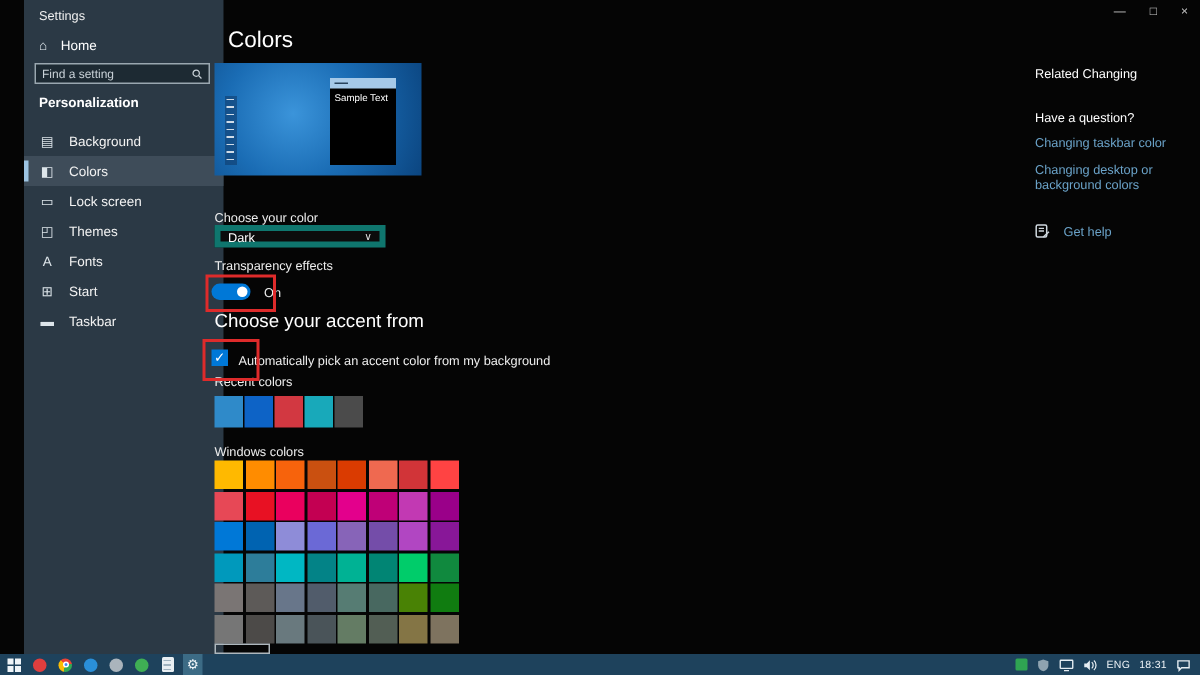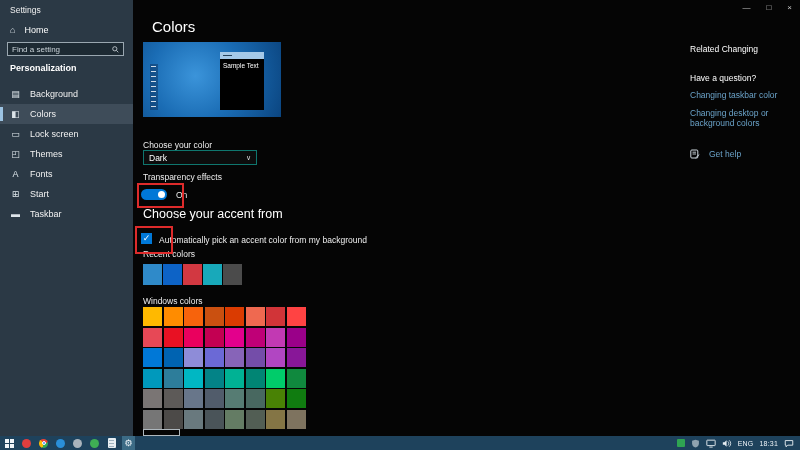--- a/index.html
+++ b/index.html
@@ -6,21 +6,21 @@
   body { background:#333; }
   .screen { position:relative; width:800px; height:450px; background:#050505; overflow:hidden;
             font-family:"Liberation Sans","DejaVu Sans",sans-serif; color:#fff; }
 
   
   .app-title { position:absolute; left:10px; top:5px; font-size:8.5px; color:#f0f0f0; }
   .win-controls { position:absolute; right:8px; top:3px; display:flex; gap:16px; font-size:8px; color:#c8c8c8; }
   .win-controls span { cursor:default; }
 
   
-  .sidebar { position:absolute; left:0; top:0; width:133px; height:436px; background:#2b3945; }
+  .sidebar { position:absolute; left:16px; top:0; width:133px; height:436px; background:#2b3945; }
   .home-row { position:absolute; left:10px; top:25px; display:flex; align-items:center; gap:9px; font-size:9px; }
   .home-glyph { font-size:9px; color:#e3eaef; }
   .searchbox { position:absolute; left:7px; top:42px; width:117px; height:14px; border:1px solid #9aa7b0;
                background:#1d2a33; display:flex; align-items:center; justify-content:space-between;
                padding:0 4px; font-size:8px; color:#c9d2d8; }
   .mag { width:7px; height:7px; }
   .section-title { position:absolute; left:10px; top:63px; font-size:9px; font-weight:bold; }
   .nav { position:absolute; left:0; top:84px; width:133px; }
   .nav-item { position:relative; height:20px; display:flex; align-items:center; padding-left:10px; gap:9px;
               font-size:9px; color:#f2f2f2; cursor:default; }
@@ -42,21 +42,21 @@
   .pv-grid { position:absolute; left:0; right:0; top:26px; bottom:0;
              background-image:linear-gradient(rgba(255,255,255,.22) 1px, transparent 1px),
                               linear-gradient(90deg, rgba(255,255,255,.22) 1px, transparent 1px);
              background-size:10px 9px; }
   .pv-window { position:absolute; left:77px; top:10px; width:44px; height:58px; background:#000; }
   .pv-titlebar { height:7px; background:#a5c9e8; position:relative; }
   .pv-titlebar::after { content:""; position:absolute; left:3px; top:2.5px; width:9px; height:1.5px; background:#27435c; }
   .pv-sample { position:absolute; left:3px; top:10px; font-size:6.5px; color:#fff; }
 
   .flabel { position:absolute; font-size:8.5px; color:#eee; }
-  .dropdown { position:absolute; left:143px; top:150px; width:114px; height:15px; border:1px solid #0f766e;
+  .dropdown { position:absolute; left:143px; top:150px; width:114px; height:15px; border:4px solid #0f766e;
               background:#0c0c0c; display:flex; align-items:center; justify-content:space-between;
               padding:0 5px; font-size:8.5px; cursor:default; }
   .chev { font-size:7px; color:#ddd; }
   .toggle { position:absolute; left:141px; top:189px; width:26px; height:11px; border-radius:6px; background:#0078d7; }
   .toggle::after { content:""; position:absolute; right:2px; top:2px; width:7px; height:7px; border-radius:50%; background:#fff; }
   .h2 { position:absolute; left:143px; top:207px; font-size:12.5px; font-weight:400; }
   .checkbox { position:absolute; left:141px; top:233px; width:11px; height:11px; background:#0078d7;
               color:#fff; font-size:9px; line-height:11px; text-align:center; }
   .swatch-row { position:absolute; left:143px; top:264px; display:flex; gap:1px; }
   .swatch { width:19px; height:21px; }

